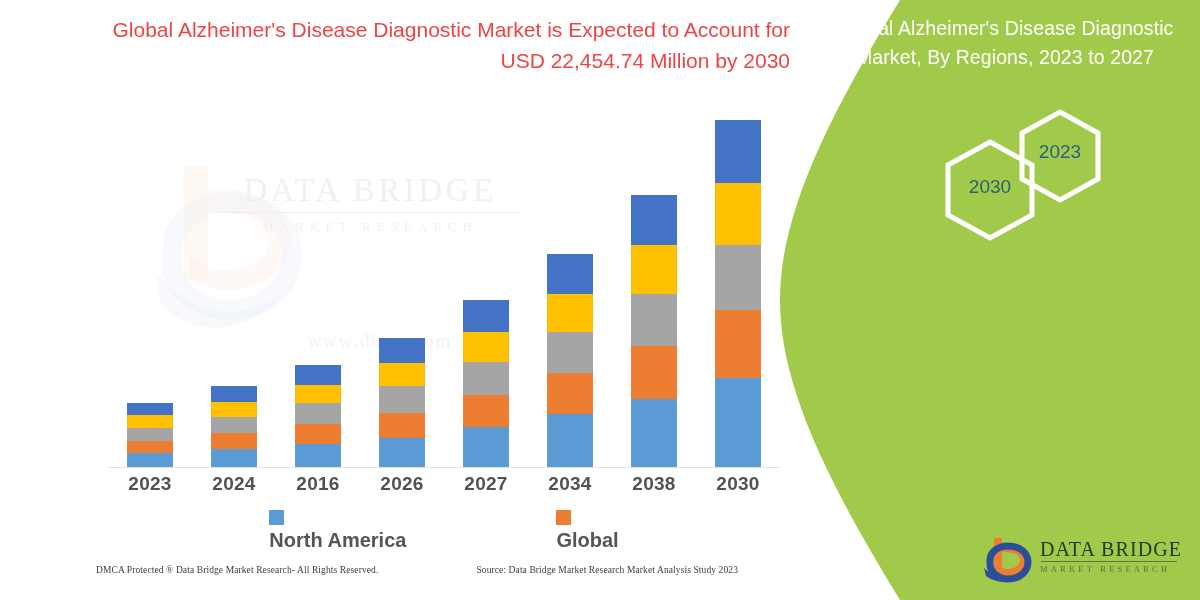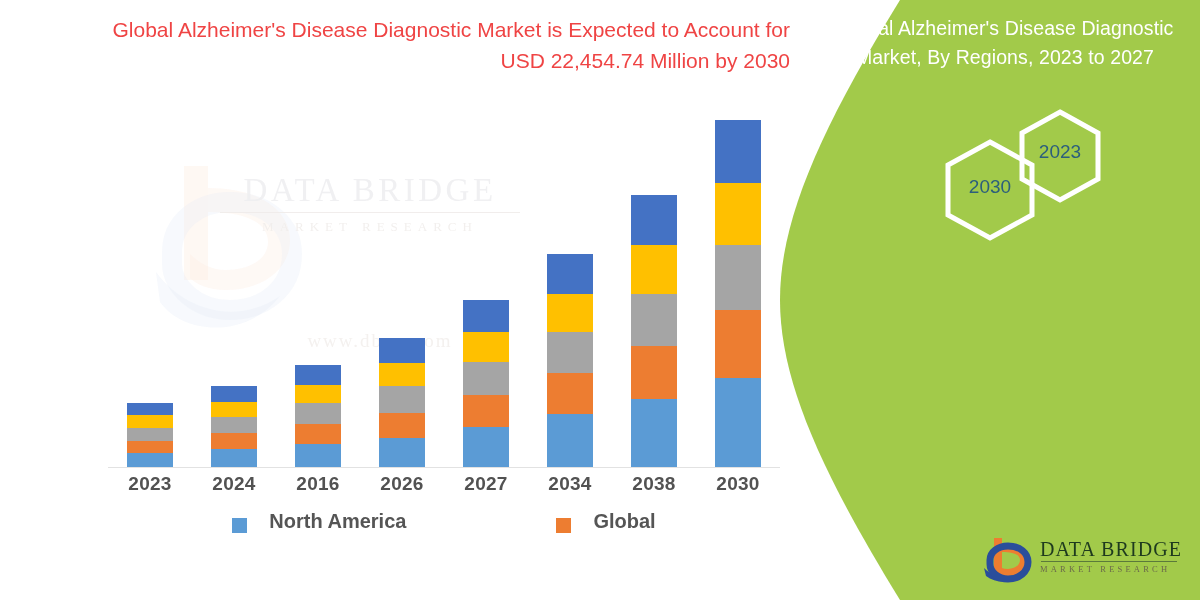--- a/index.html
+++ b/index.html
@@ -101,21 +101,21 @@
   }
   .xtick {
     width:46px; text-align:center; color:#525252;
     font-size:19px; font-weight:bold; letter-spacing:.3px;
   }
 
   .legend {
     position:absolute; left:108px; top:510px; width:672px;
     display:flex; justify-content:center; gap:150px; align-items:center;
   }
-  .legend-item { display:flex; align-items:flex-end; gap:22px; }
+  .legend-item { display:flex; align-items:flex-start; gap:4px;flex-direction:column; }
   .legend-swatch { width:15px; height:15px; }
   .legend-label { color:#555555; font-size:20px; font-weight:bold; }
 
   .footer { position:absolute; left:0; top:565px; width:790px; }
   .footer-inner { display:flex; justify-content:space-between; padding:0 52px 0 96px; }
   .footer-text {
     font-family:"Liberation Serif", serif;
     font-size:9.5px; color:#3b3b3b; letter-spacing:.1px;
   }
 </style>
@@ -250,14 +250,20 @@
       <div class="legend-item">
         <span class="legend-swatch" style="background: rgb(91, 155, 213);"></span>
         <span class="legend-label">North America</span>
       </div>
       <div class="legend-item">
         <span class="legend-swatch" style="background: rgb(237, 125, 49);"></span>
         <span class="legend-label">Global</span>
       </div>
     </div>
 
+  <div class="footer">
+    <div class="footer-inner">
+      <span class="footer-text">DMCA Protected ® Data Bridge Market Research- All Rights Reserved.</span>
+      <span class="footer-text">Source: Data Bridge Market Research  Market Analysis Study 2023</span>
+    </div>
+  </div>
 
 </div>
 
 </body></html>

